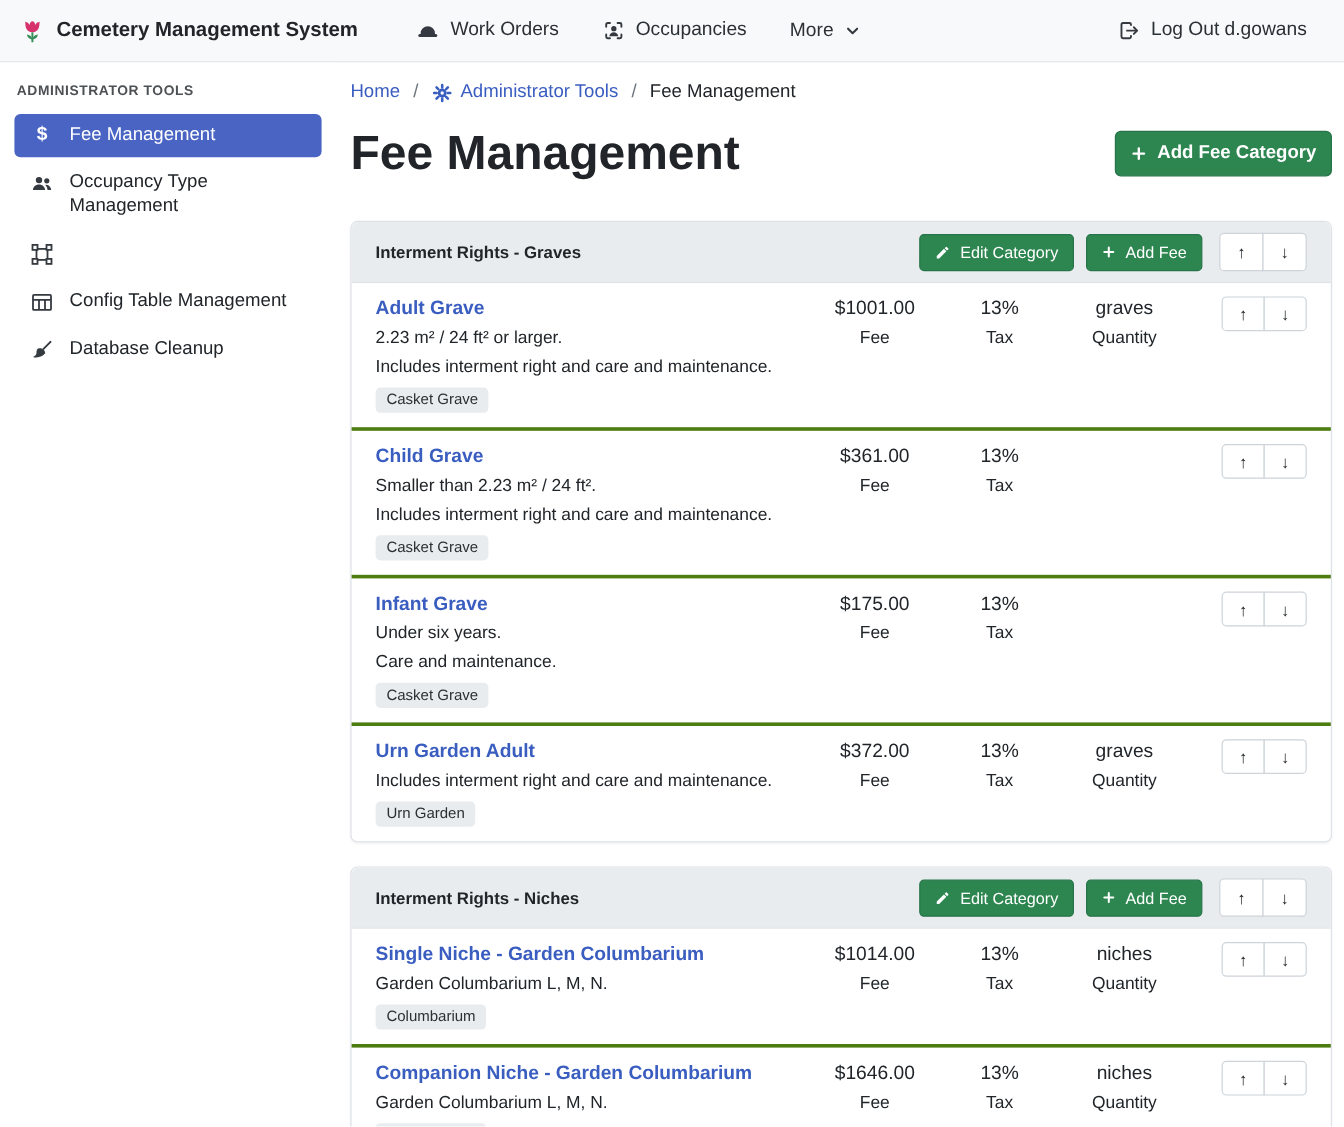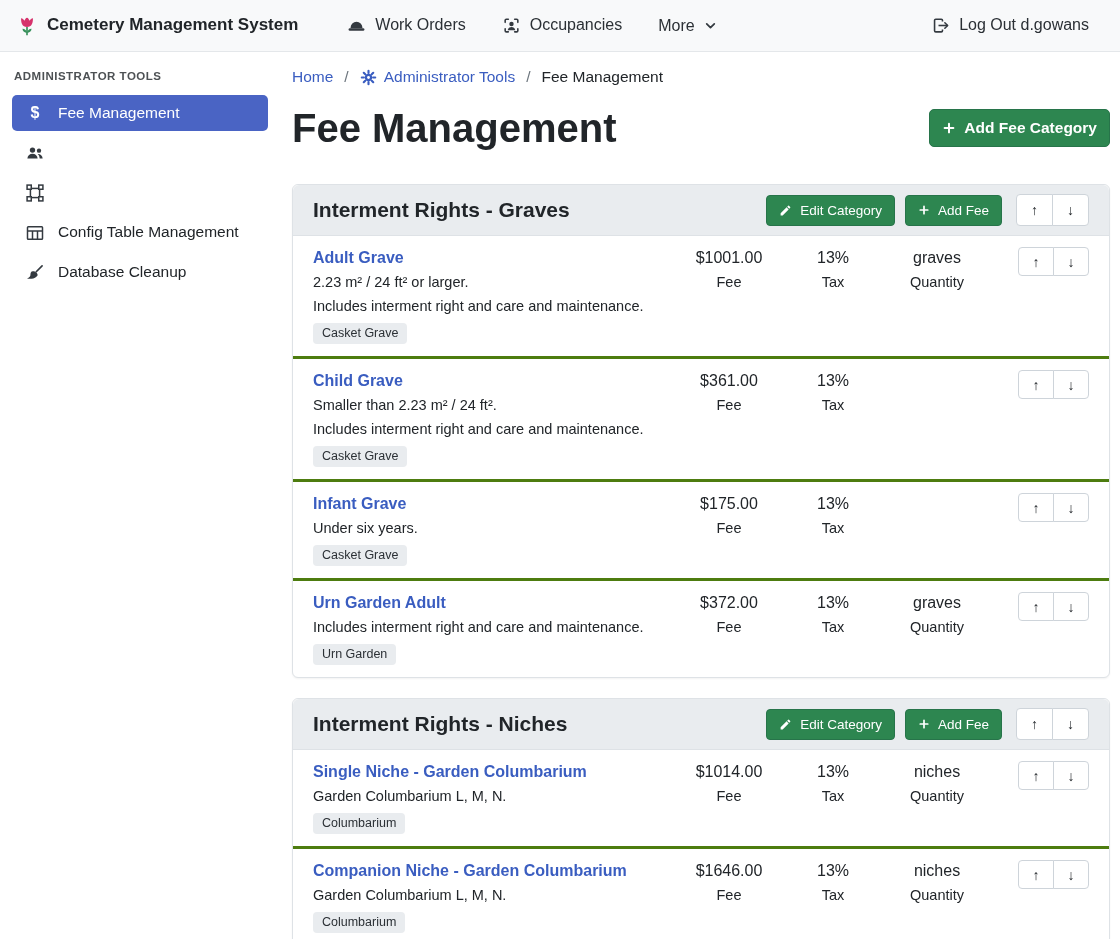--- a/index.html
+++ b/index.html
@@ -69,21 +69,21 @@
   
   .card{
     margin-top:30px;border:1px solid var(--border);border-radius:6px;
     box-shadow:0 1px 2px rgba(0,0,0,.05);background:#fff;
   }
   .card + .card{margin-top:20px;}
   .card-header{
     background:var(--hdr-bg);border-bottom:1px solid var(--border);
     border-radius:6px 6px 0 0;display:flex;align-items:center;padding:9px 20px;
   }
-  .card-title{flex:1;font-size:21px;font-weight:600;}
+  .card-title{flex:1;font-size:14px;font-weight:600;}
   .card-header .btn-green{margin-left:10px;}
   .arrow-group{display:flex;margin-left:14px;}
   .btn-arrow{
     background:#fff;border:1px solid #ced4da;color:var(--text);cursor:pointer;
     font-size:14px;font-weight:700;width:37px;height:32px;line-height:1;
     display:flex;align-items:center;justify-content:center;font-family:inherit;
   }
   .btn-arrow:first-child{border-radius:4px 0 0 4px;}
   .btn-arrow:last-child{border-radius:0 4px 4px 0;margin-left:-1px;}
   .fee-arrows .btn-arrow{width:36px;height:29px;}
@@ -176,20 +176,21 @@
 
       <a class="side-item" href="#">
         <span class="side-icon">
           <svg width="20" height="20" viewBox="0 0 24 24" fill="#343a40">
             <circle cx="9" cy="8.5" r="3.2"></circle>
             <path d="M2.8 18.5c.4-3.6 3-5.7 6.2-5.7s5.8 2.1 6.2 5.7z"></path>
             <circle cx="16.8" cy="9.2" r="2.6"></circle>
             <path d="M16.4 13.1c2.7.4 4.5 2.3 4.8 5.4h-3.6c-.2-2.2-1-4-2.4-5.2z"></path>
           </svg>
         </span>
+        <span class="side-label">Occupancy Type Management</span>
       </a>
 
       <a class="side-item" href="#">
         <span class="side-icon">
           <svg width="20" height="20" viewBox="0 0 24 24" fill="none" stroke="#343a40" stroke-width="1.8">
             <rect x="6.5" y="6.5" width="11" height="11"></rect>
             <rect x="2.5" y="2.5" width="5" height="5" fill="#fff"></rect>
             <rect x="16.5" y="2.5" width="5" height="5" fill="#fff"></rect>
             <rect x="2.5" y="16.5" width="5" height="5" fill="#fff"></rect>
             <rect x="16.5" y="16.5" width="5" height="5" fill="#fff"></rect>
@@ -324,20 +325,21 @@
           <div class="fee-arrows arrow-group">
             <button class="btn-arrow">↑</button>
             <button class="btn-arrow">↓</button>
           </div>
         </div>
 
         <div class="fee-row">
           <div class="fee-main">
             <a class="fee-name" href="#">Infant Grave</a>
             <div class="fee-desc">Under six years.</div>
+            <div class="fee-desc">Care and maintenance.</div>
             <span class="fee-tag">Casket Grave</span>
           </div>
           <div class="fee-col">
             <div class="col-value">$175.00</div>
             <div class="col-label">Fee</div>
           </div>
           <div class="fee-col">
             <div class="col-value">13%</div>
             <div class="col-label">Tax</div>
           </div>

